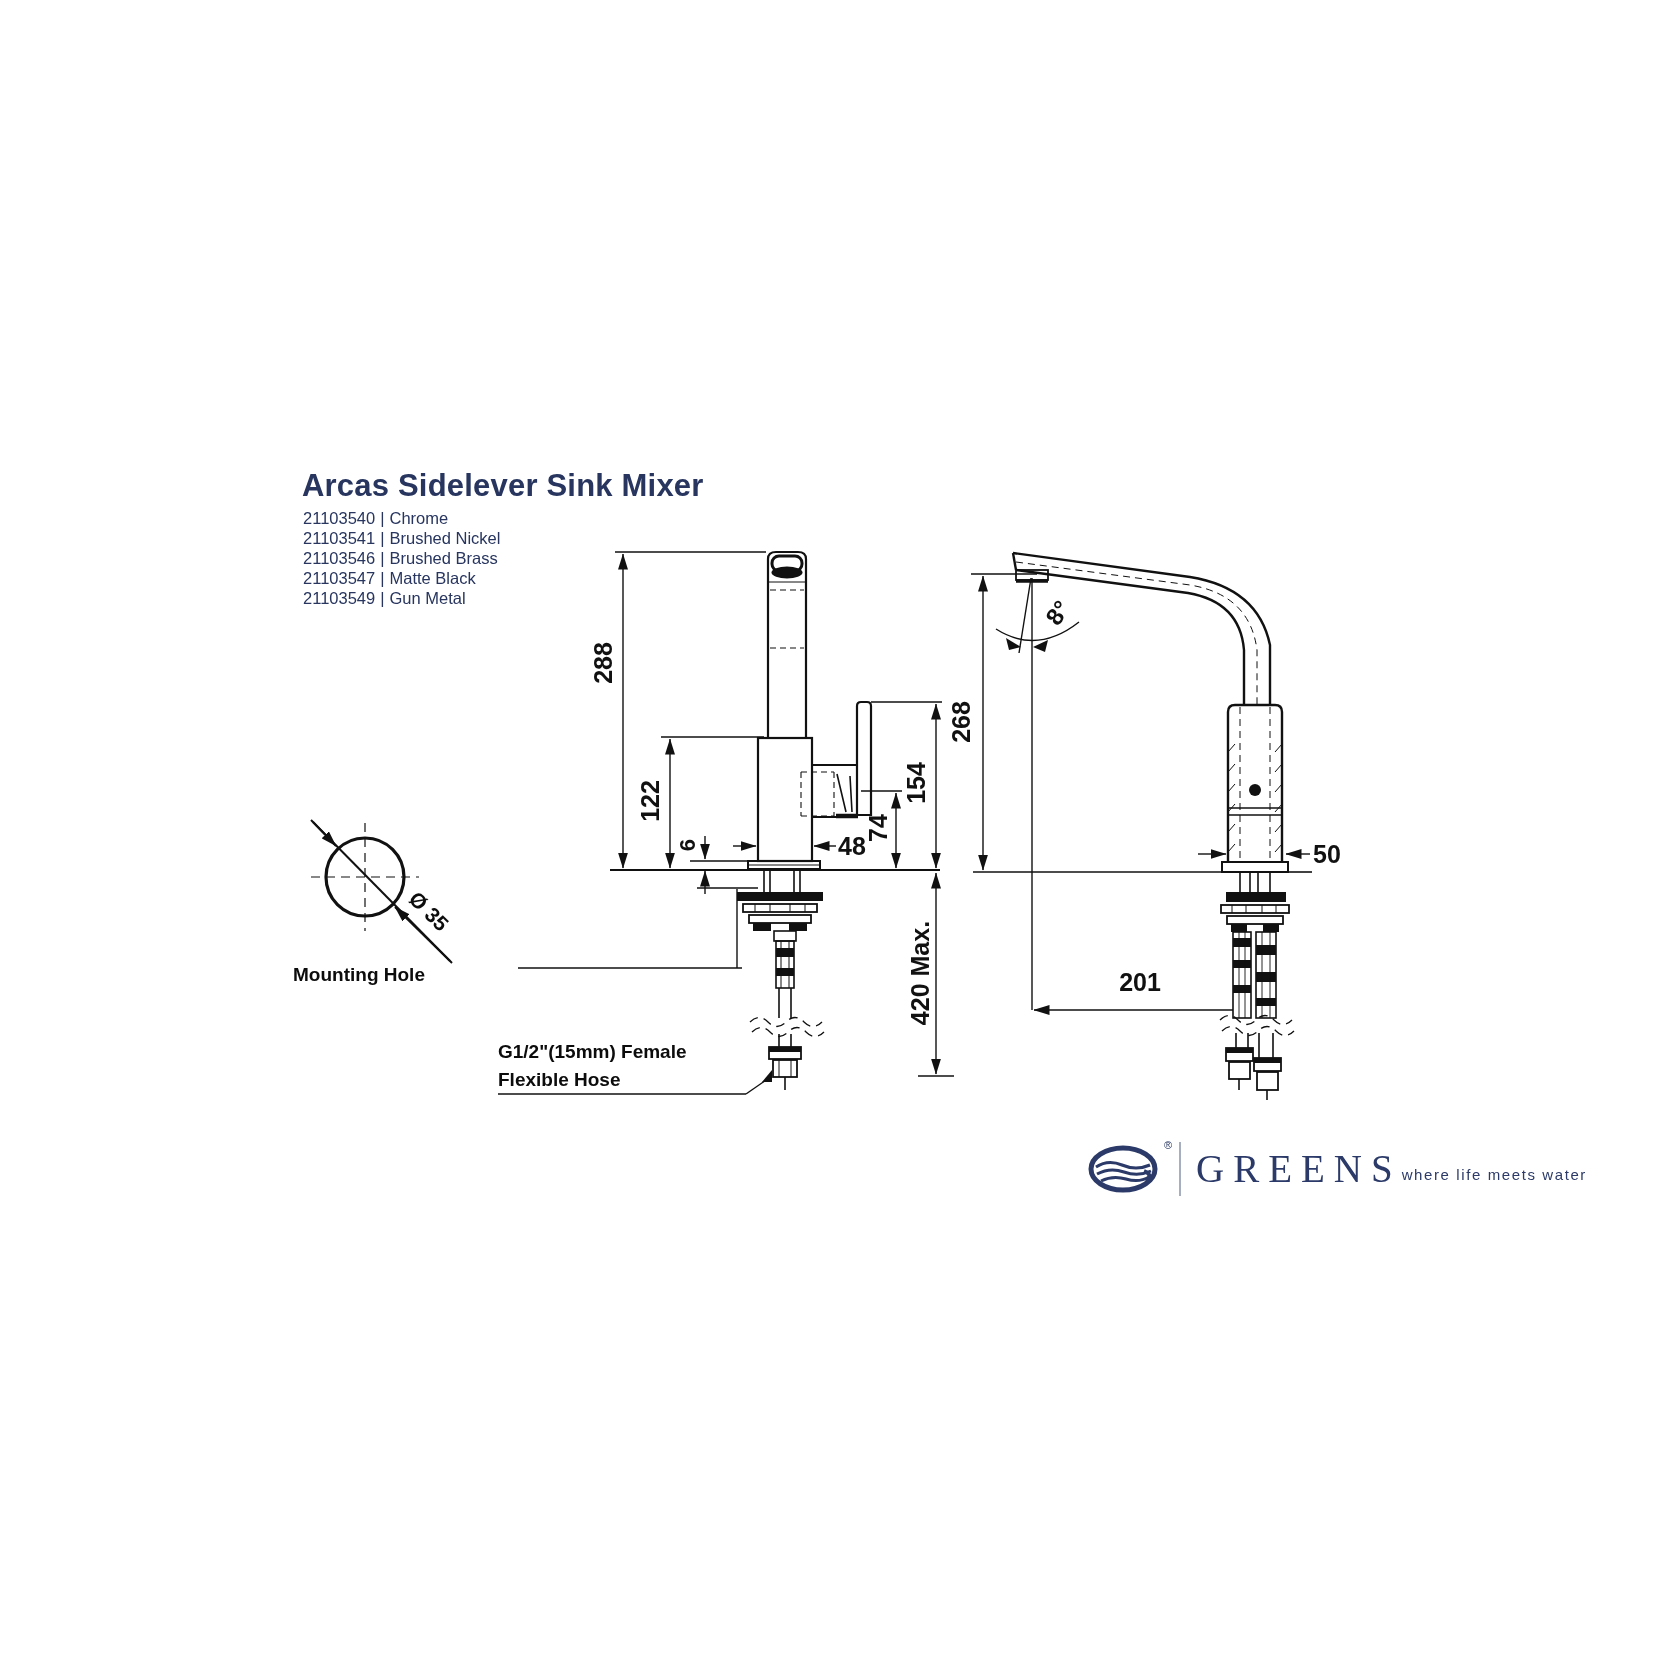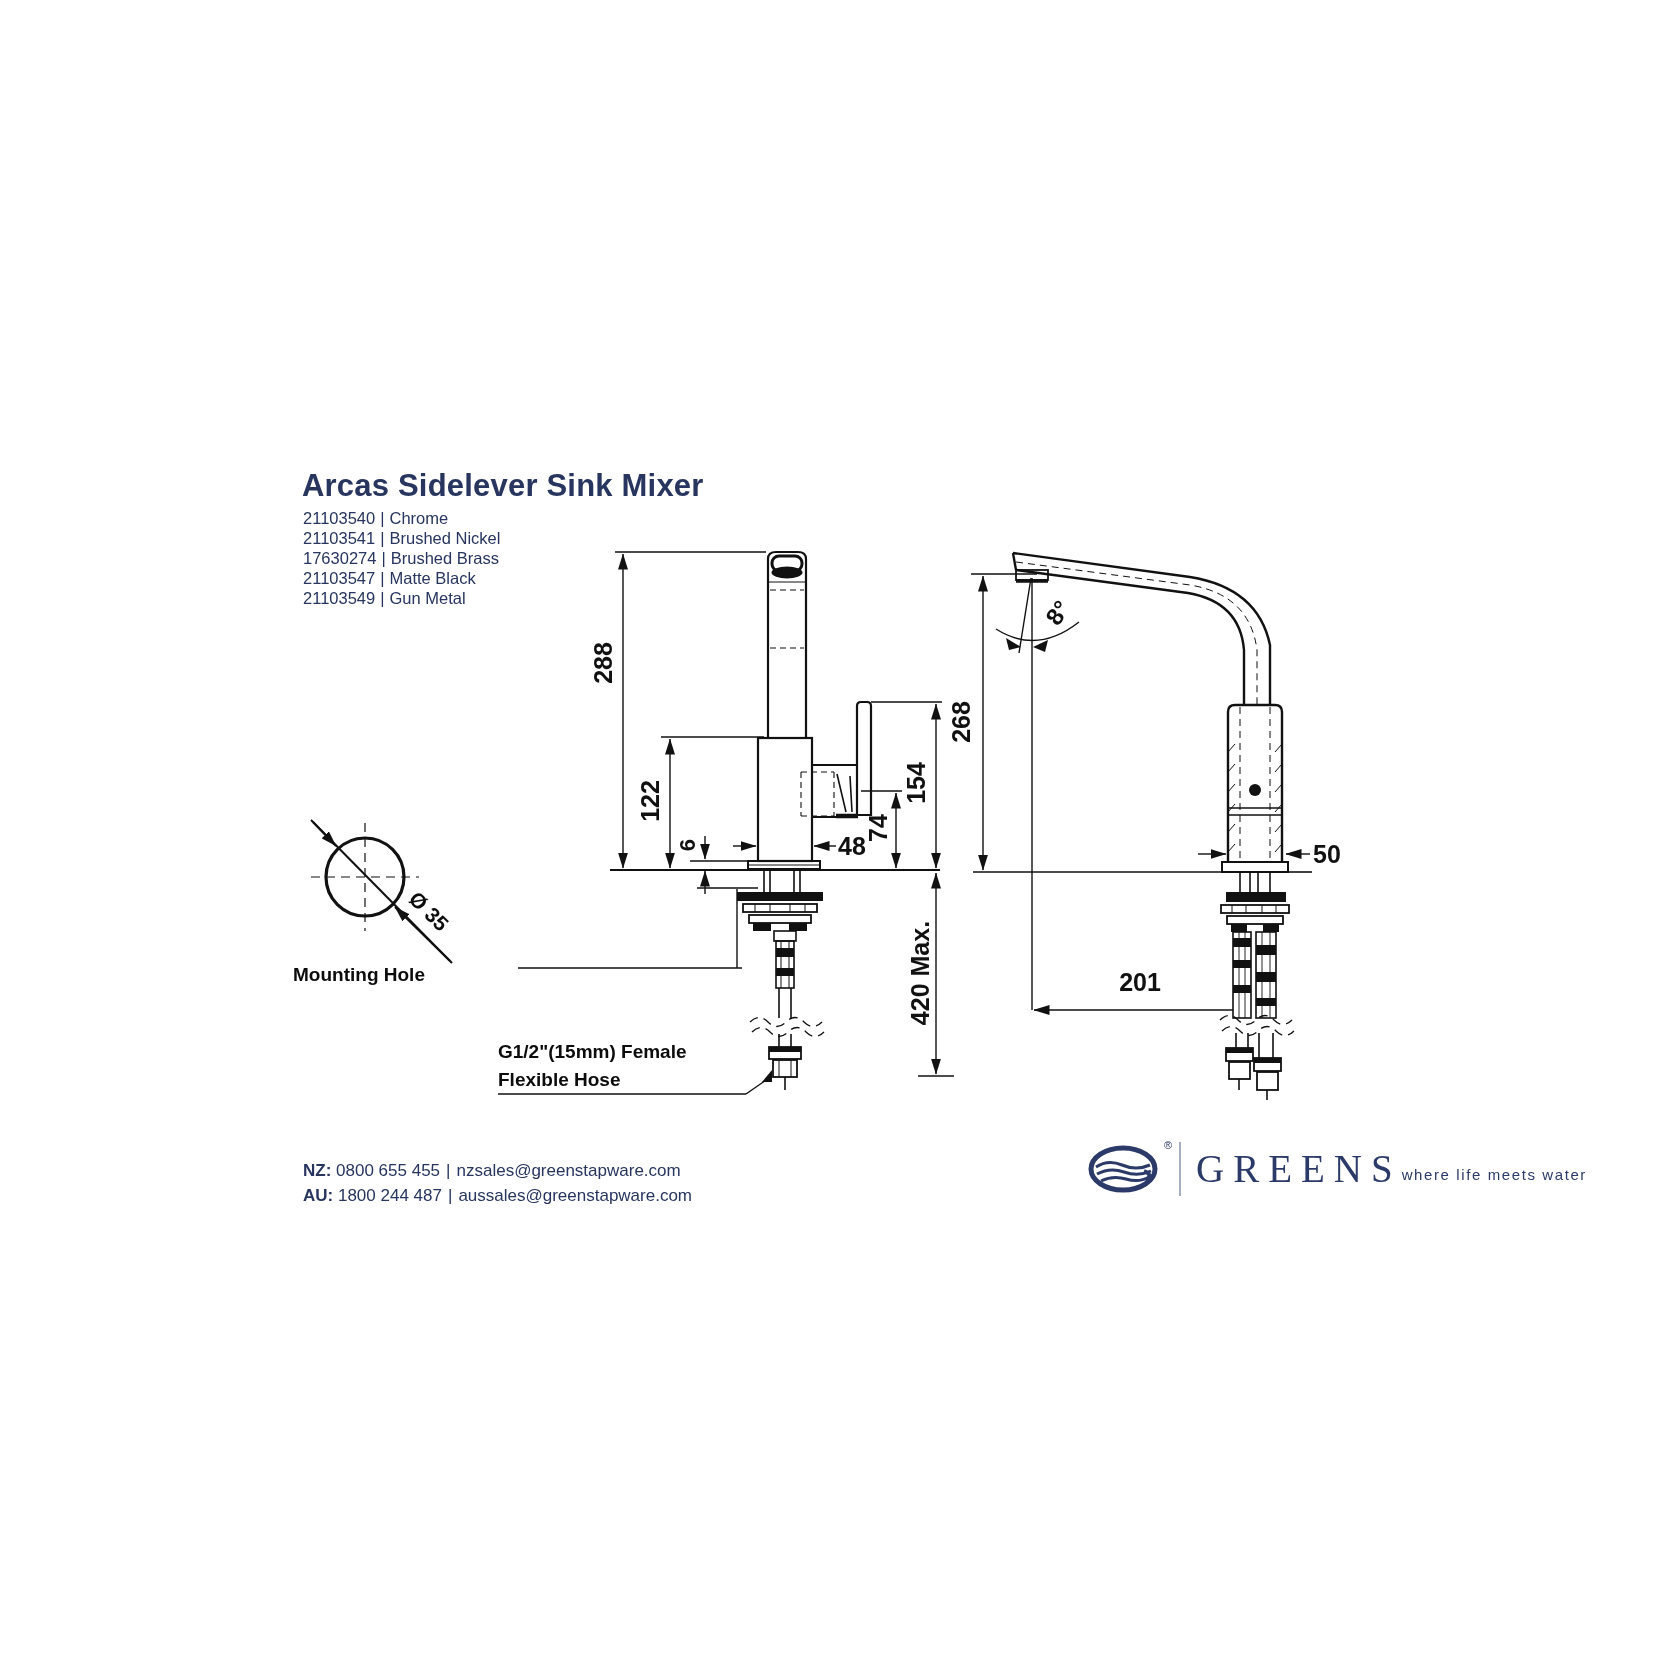--- a/index.html
+++ b/index.html
@@ -192,21 +192,21 @@
 
       <line x1="1034" y1="1010" x2="1233" y2="1010" marker-start="url(#arr)"></line>
     </g>
   </svg>
 
   <div class="abs title navy">Arcas Sidelever Sink Mixer</div>
 
   <div class="abs codes navy">
     <div><span>21103540</span><span class="sep">|</span><span>Chrome</span></div>
     <div><span>21103541</span><span class="sep">|</span><span>Brushed Nickel</span></div>
-    <div><span>17630274</span><span class="sep">|</span><span>Brushed Brass</span></div>
+    <div><span>21103546</span><span class="sep">|</span><span>Brushed Brass</span></div>
     <div><span>21103547</span><span class="sep">|</span><span>Matte Black</span></div>
     <div><span>21103549</span><span class="sep">|</span><span>Gun Metal</span></div>
   </div>
 
   <span class="dim rot" style="left:603px;top:663px;">288</span>
   <span class="dim rot" style="left:650px;top:801px;">122</span>
   <span class="dim rot" style="left:688px;top:845px;font-size:22px;">6</span>
   <span class="dim" style="left:838px;top:832px;">48</span>
   <span class="dim rot" style="left:878px;top:828px;">74</span>
   <span class="dim rot" style="left:916px;top:783px;">154</span>
@@ -216,30 +216,20 @@
   <span class="dim" style="left:1313px;top:840px;">50</span>
   <span class="dim ctr" style="left:1140px;top:942px;margin-top:40px;">201</span>
 
   <div class="callout hose-note">
     <div>G1/2"(15mm) Female</div>
     <div>Flexible Hose</div>
   </div>
   <span class="callout dia-label">Ø 35</span>
   <div class="callout mount-caption">Mounting Hole</div>
 
-  <div class="abs footer navy">
-    <div>
-      <b>NZ:</b>
-      <span>0800 655 455</span><span class="sep">|</span><span>nzsales@greenstapware.com</span>
-    </div>
-    <div>
-      <b>AU:</b>
-      <span>1800 244 487</span><span class="sep">|</span><span>aussales@greenstapware.com</span>
-    </div>
-  </div>
 
   <div class="abs logo">
     <div class="logo-mark">
       <svg width="76" height="56" viewBox="0 0 76 56">
         <ellipse cx="35" cy="28" rx="32" ry="21" fill="none" stroke="#2b3a68" stroke-width="5"></ellipse>
         <path d="M8,26 Q20,18 34,24 T62,24" fill="none" stroke="#2b3a68" stroke-width="3"></path>
         <path d="M9,33 Q22,26 36,31 T63,30" fill="none" stroke="#2b3a68" stroke-width="3"></path>
         <path d="M13,40 Q25,34 38,38 T61,36" fill="none" stroke="#2b3a68" stroke-width="3"></path>
         <path d="M56,30 Q66,34 58,42" fill="none" stroke="#2b3a68" stroke-width="4"></path>
       </svg>

